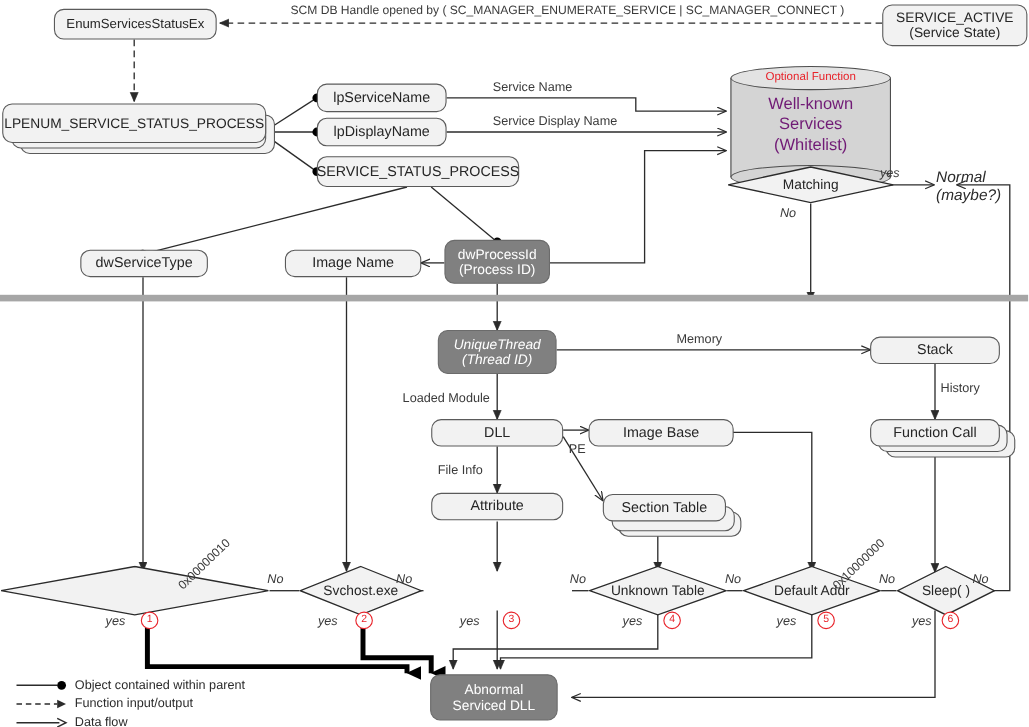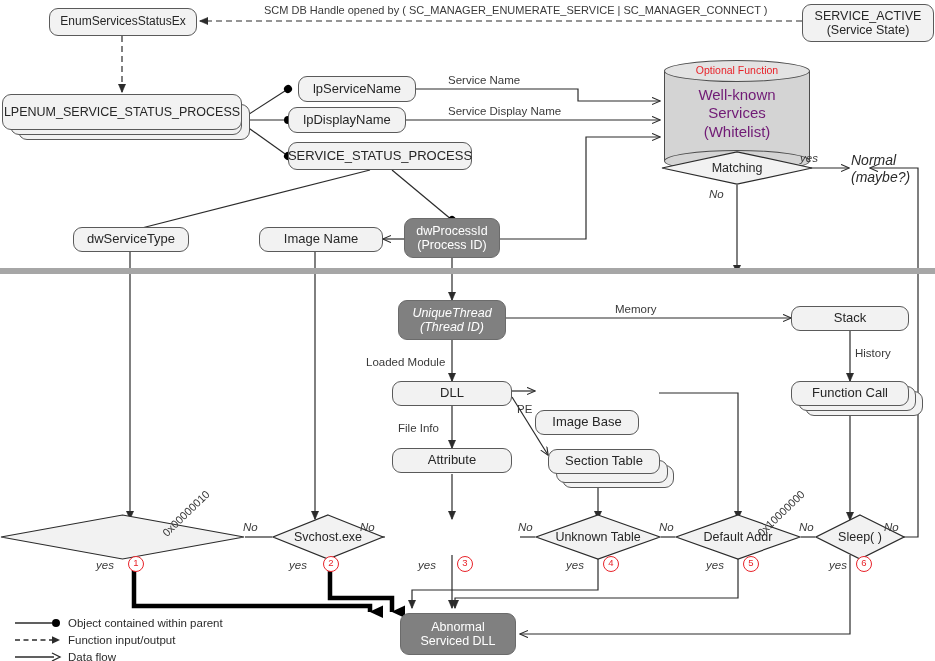--- a/index.html
+++ b/index.html
@@ -288,21 +288,21 @@
     <span>SERVICE_ACTIVE</span>
     <span>(Service State)</span>
   </div>
 
   <div class="deck" style="left:18px; top:104px; width:232px; height:36px;"></div>
   <div class="deck" style="left:10px; top:99px; width:232px; height:36px;"></div>
   <div class="node small" style="left:2px; top:94px; width:240px; height:36px;">
     <span>LPENUM_SERVICE_STATUS_PROCESS</span>
   </div>
 
-  <div class="node" style="left:288px; top:76px; width:118px; height:26px;margin-left:10px;">
+  <div class="node" style="left:288px; top:76px; width:118px; height:26px;">
     <span>lpServiceName</span>
   </div>
   <div class="node" style="left:288px; top:107px; width:118px; height:26px;">
     <span>lpDisplayName</span>
   </div>
   <div class="node" style="left:288px; top:142px; width:184px; height:28px;">
     <span>SERVICE_STATUS_PROCESS</span>
   </div>
 
   <div class="lbl" style="left:448px; top:74px;">Service Name</div>
@@ -368,21 +368,21 @@
     <span>DLL</span>
   </div>
   <div class="lbl" style="left:366px; top:356px;">Loaded Module</div>
 
   <div class="node" style="left:392px; top:448px; width:120px; height:25px;">
     <span>Attribute</span>
   </div>
   <div class="lbl" style="left:398px; top:422px;">File Info</div>
   <div class="lbl" style="left:517px; top:403px;">PE</div>
 
-  <div class="node" style="left:535px; top:381px; width:104px; height:25px;margin-top:29px;">
+  <div class="node" style="left:535px; top:381px; width:132px; height:25px;">
     <span>Image Base</span>
   </div>
 
   <div class="deck" style="left:562px; top:465px; width:112px; height:23px;"></div>
   <div class="deck" style="left:556px; top:460px; width:112px; height:23px;"></div>
   <div class="node" style="left:548px; top:449px; width:112px; height:25px;">
     <span>Section Table</span>
   </div>
 
   <div class="lbl rot" style="left:160px; top:530px; transform:rotate(-44deg);">0x00000010</div>
@@ -434,21 +434,21 @@
   <div class="diamond" style="left:815px; top:514px; width:90px; height:46px;">
     <svg width="90" height="46" viewBox="0 0 90 46">
       <polygon points="45,1 89,23 45,45 1,23" fill="#f2f2f2" stroke="#2b2b2b" stroke-width="1.2"></polygon>
     </svg>
     <div class="dlabel">Sleep( )</div>
   </div>
   <div class="lbl italic" style="left:829px; top:559px;">yes</div>
   <div class="lbl italic" style="left:884px; top:521px;">No</div>
   <div class="circnum" style="left:856px; top:556px;">6</div>
 
-  <div class="node dark" style="left:400px; top:613px; width:116px; height:42px; flex-direction:column; font-size:12.5px;">
+  <div class="node dark" style="left:391px; top:613px; width:116px; height:42px; flex-direction:column; font-size:12.5px;">
     <span>Abnormal</span>
     <span>Serviced DLL</span>
   </div>
 
   <div class="legend" style="left:14px; top:614px;">
     <div class="legend-row">
       <svg width="48" height="12" viewBox="0 0 48 12">
         <line x1="1" y1="6" x2="38" y2="6" stroke="#2b2b2b" stroke-width="1.3"></line>
         <circle cx="42" cy="6" r="4" fill="#000000"></circle>
       </svg>

